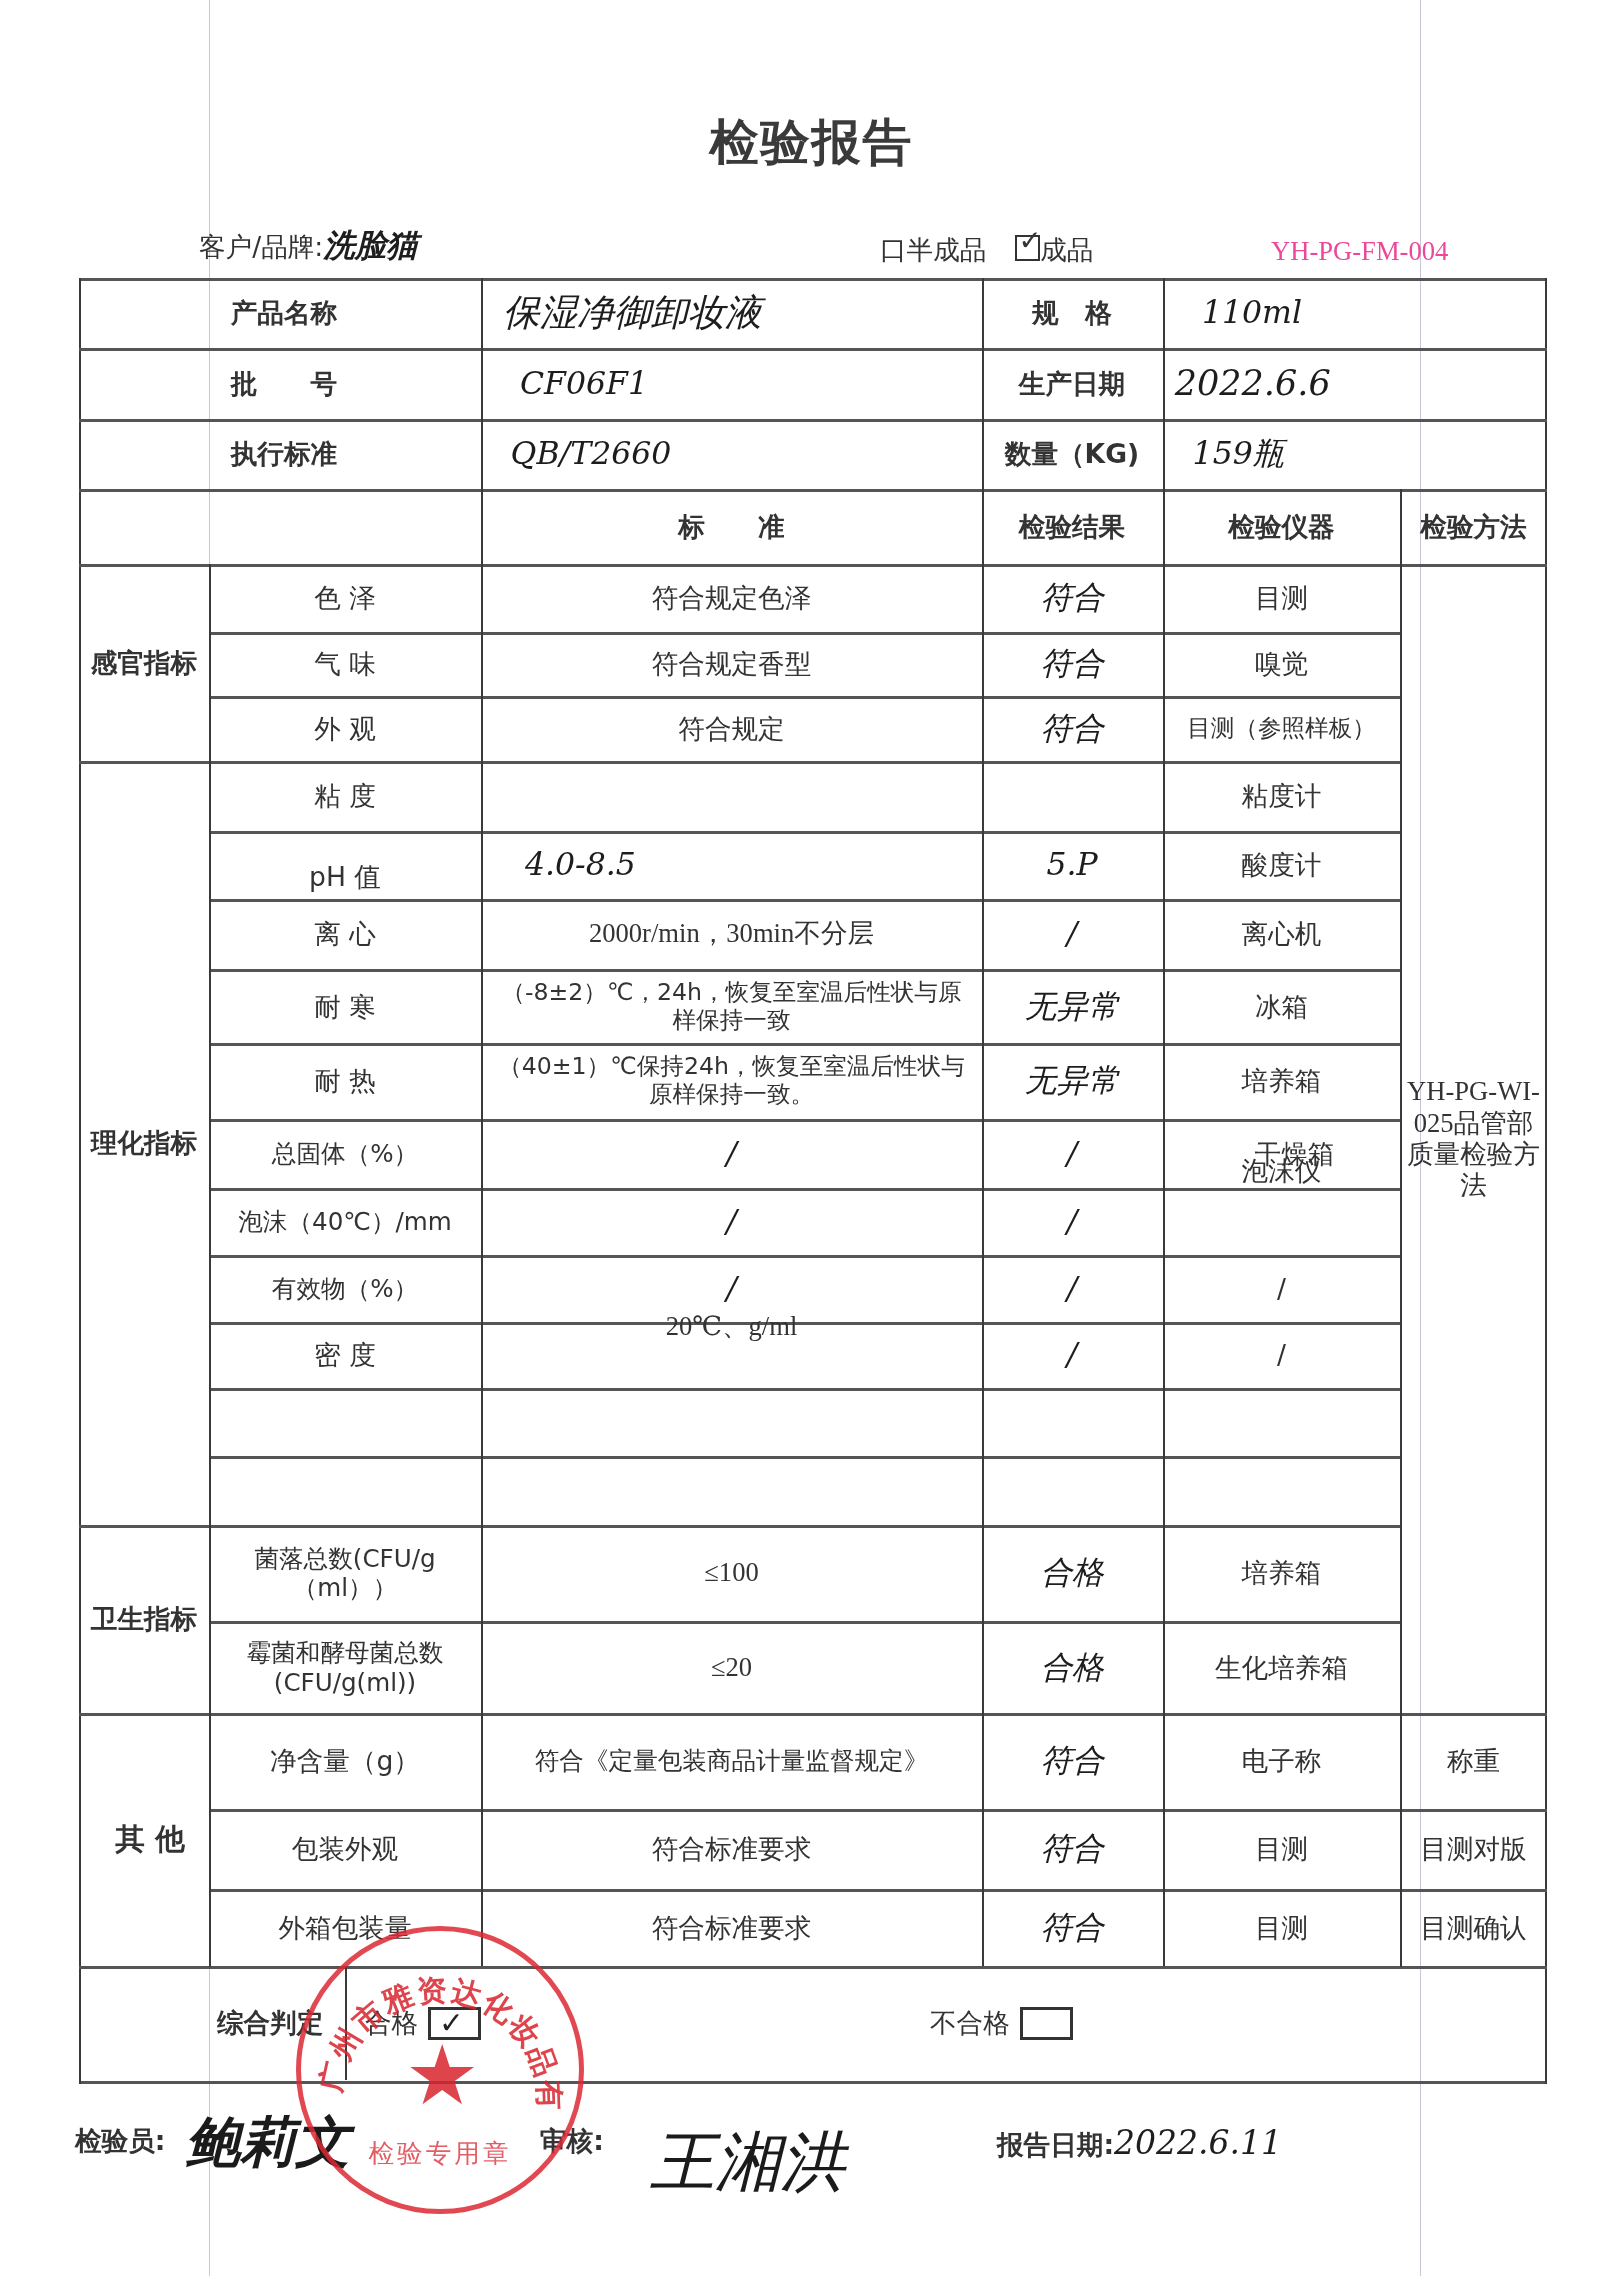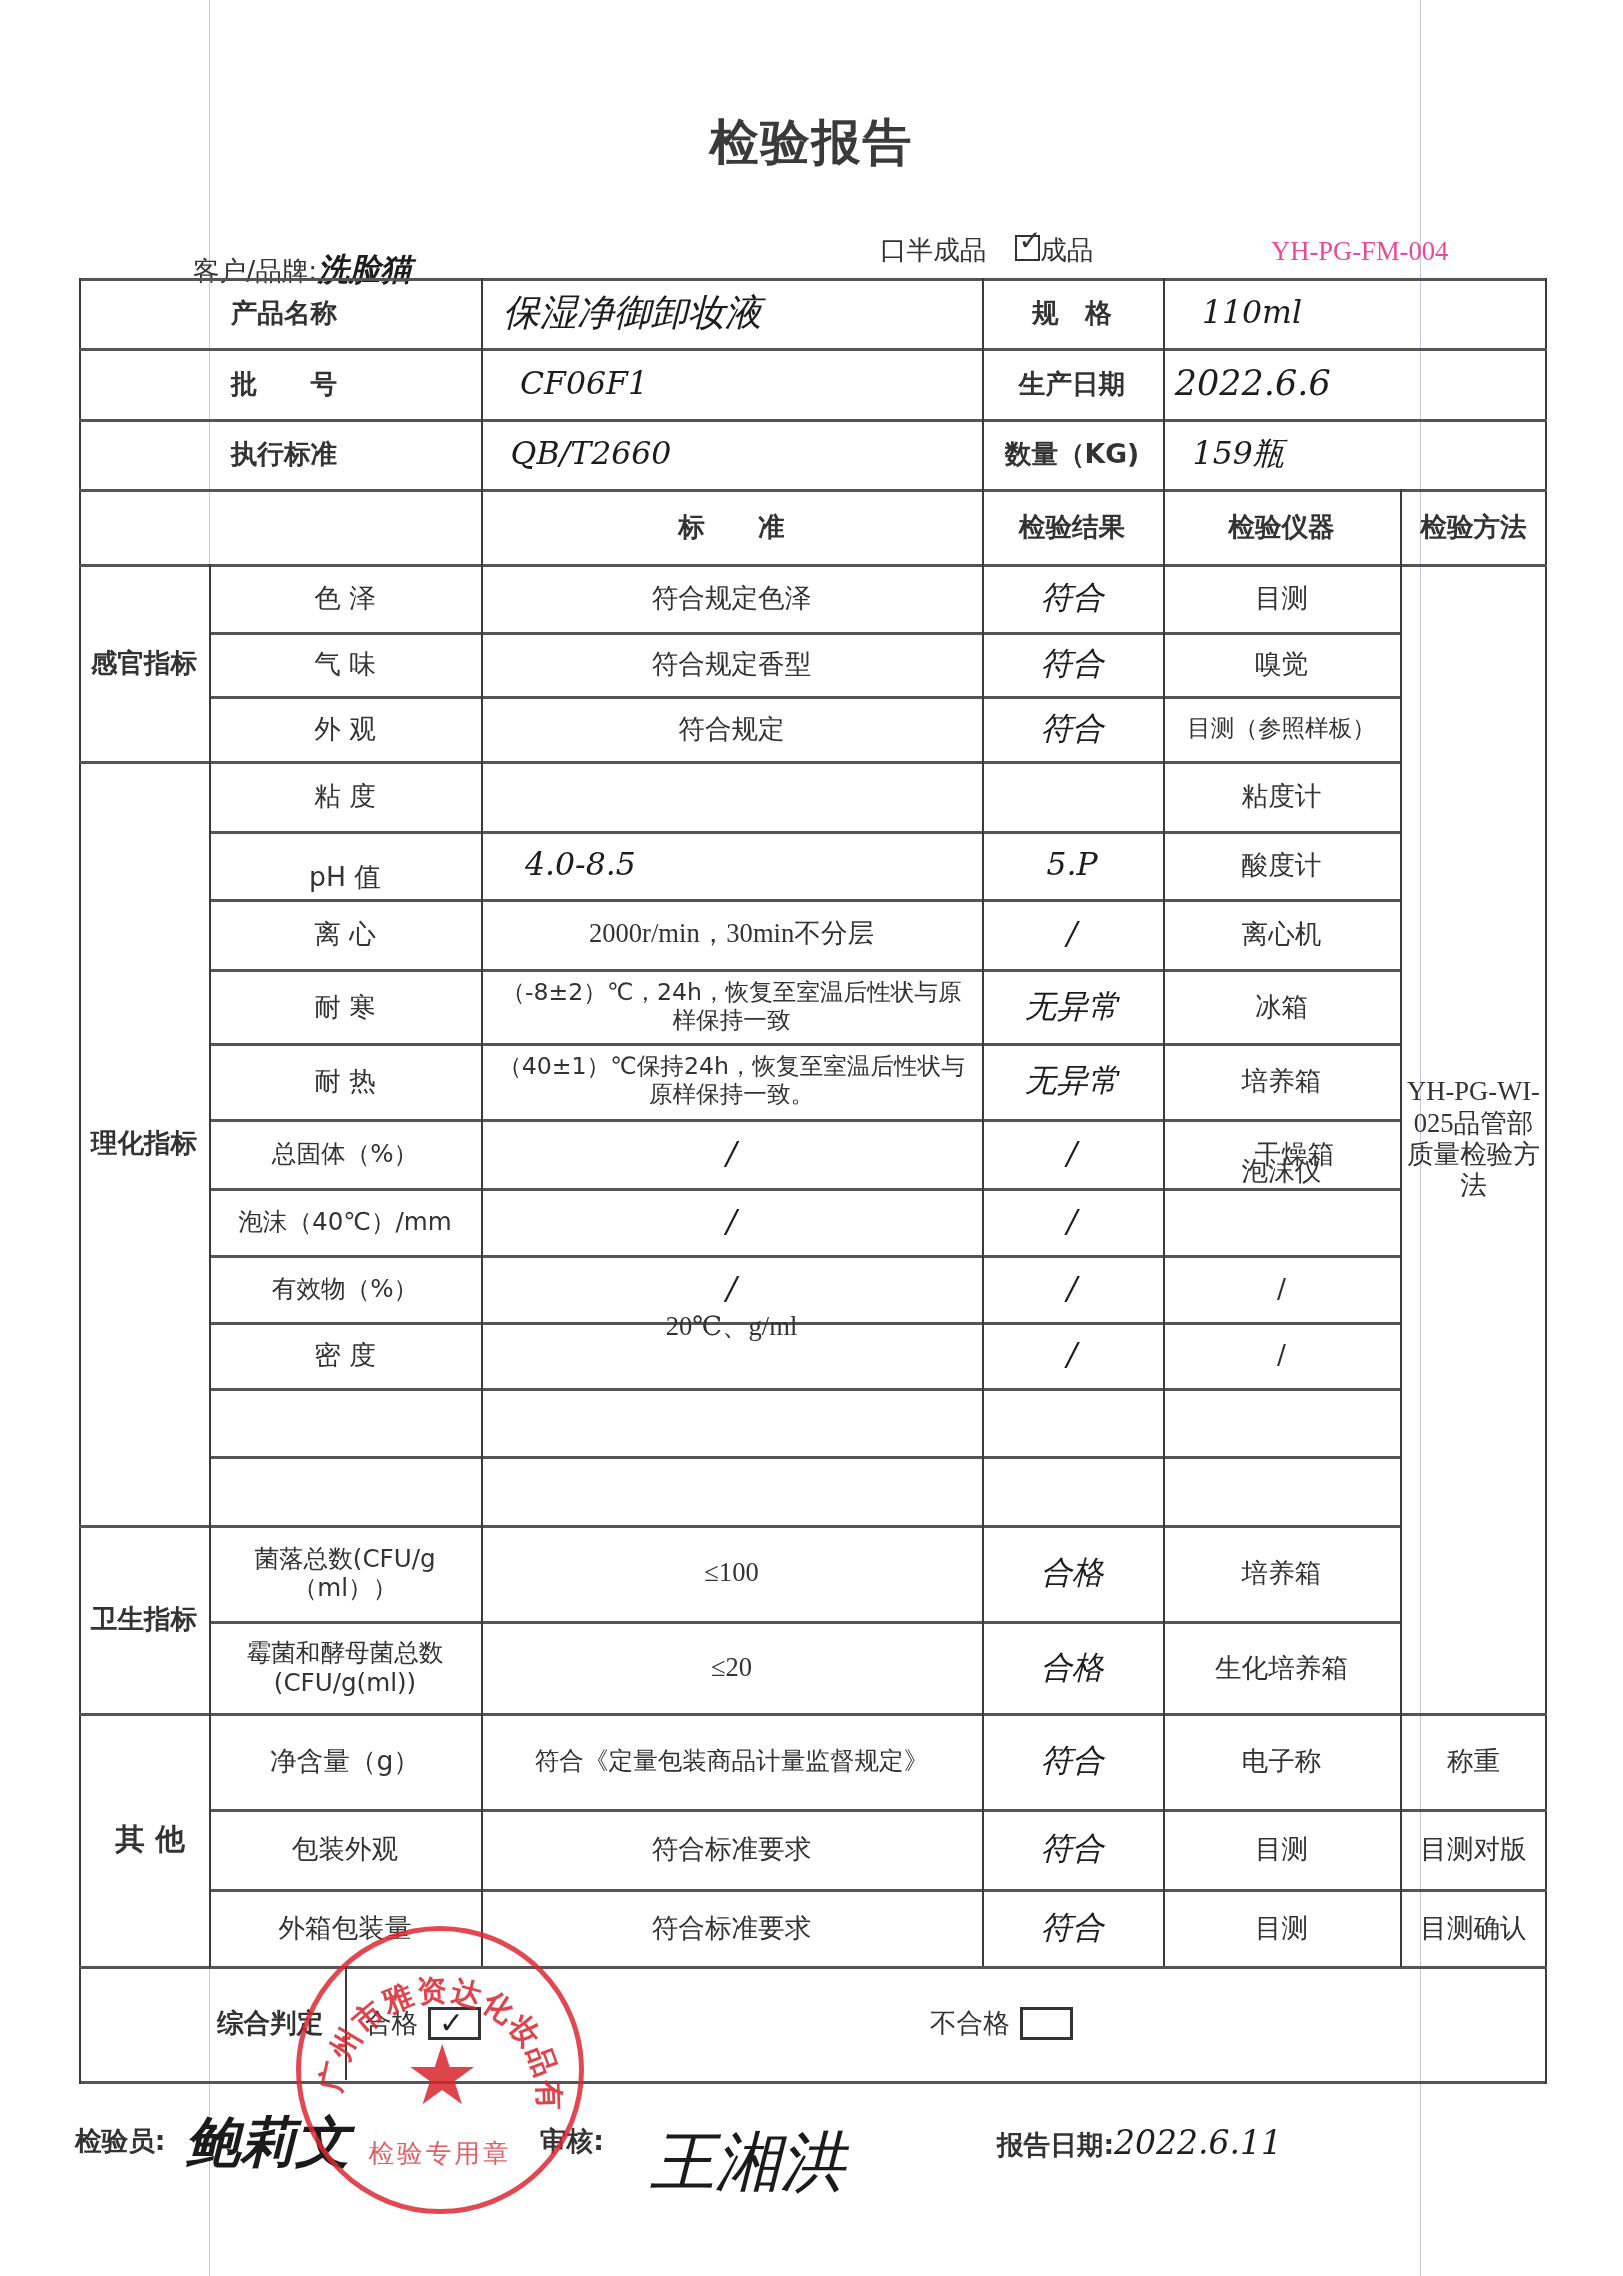--- a/index.html
+++ b/index.html
@@ -38,21 +38,21 @@
   .sign { position:absolute; font-family:"DejaVu Serif","Liberation Serif",serif; font-style:italic; color:#1b1b1b; }
 </style>
 </head>
 <body>
 
 <div class="scanline" style="left:209px;"></div>
 <div class="scanline" style="left:1420px;"></div>
 
 <div class="title">检验报告</div>
 
-<div class="meta" style="left:193px; top:225px;margin-top:24px;">
+<div class="meta" style="left:199px; top:225px;">
   <span>客户/品牌:</span><span class="hand" style="font-size:31.5px;font-weight:bold;">洗脸猫</span>
 </div>
 
 <div class="meta" style="left:880px; top:232px;">
   <span>口半成品</span>
   <span style="margin-left:19.7px;position:relative;">
     <span style="display:inline-block;width:21.7px;height:21.7px;border:2px solid #333;vertical-align:-2px;position:relative;"><span style="position:absolute;left:2px;top:-13.8px;font-size:27.6px;font-style:italic;">✓</span></span><span>成品</span>
   </span>
 </div>
 

